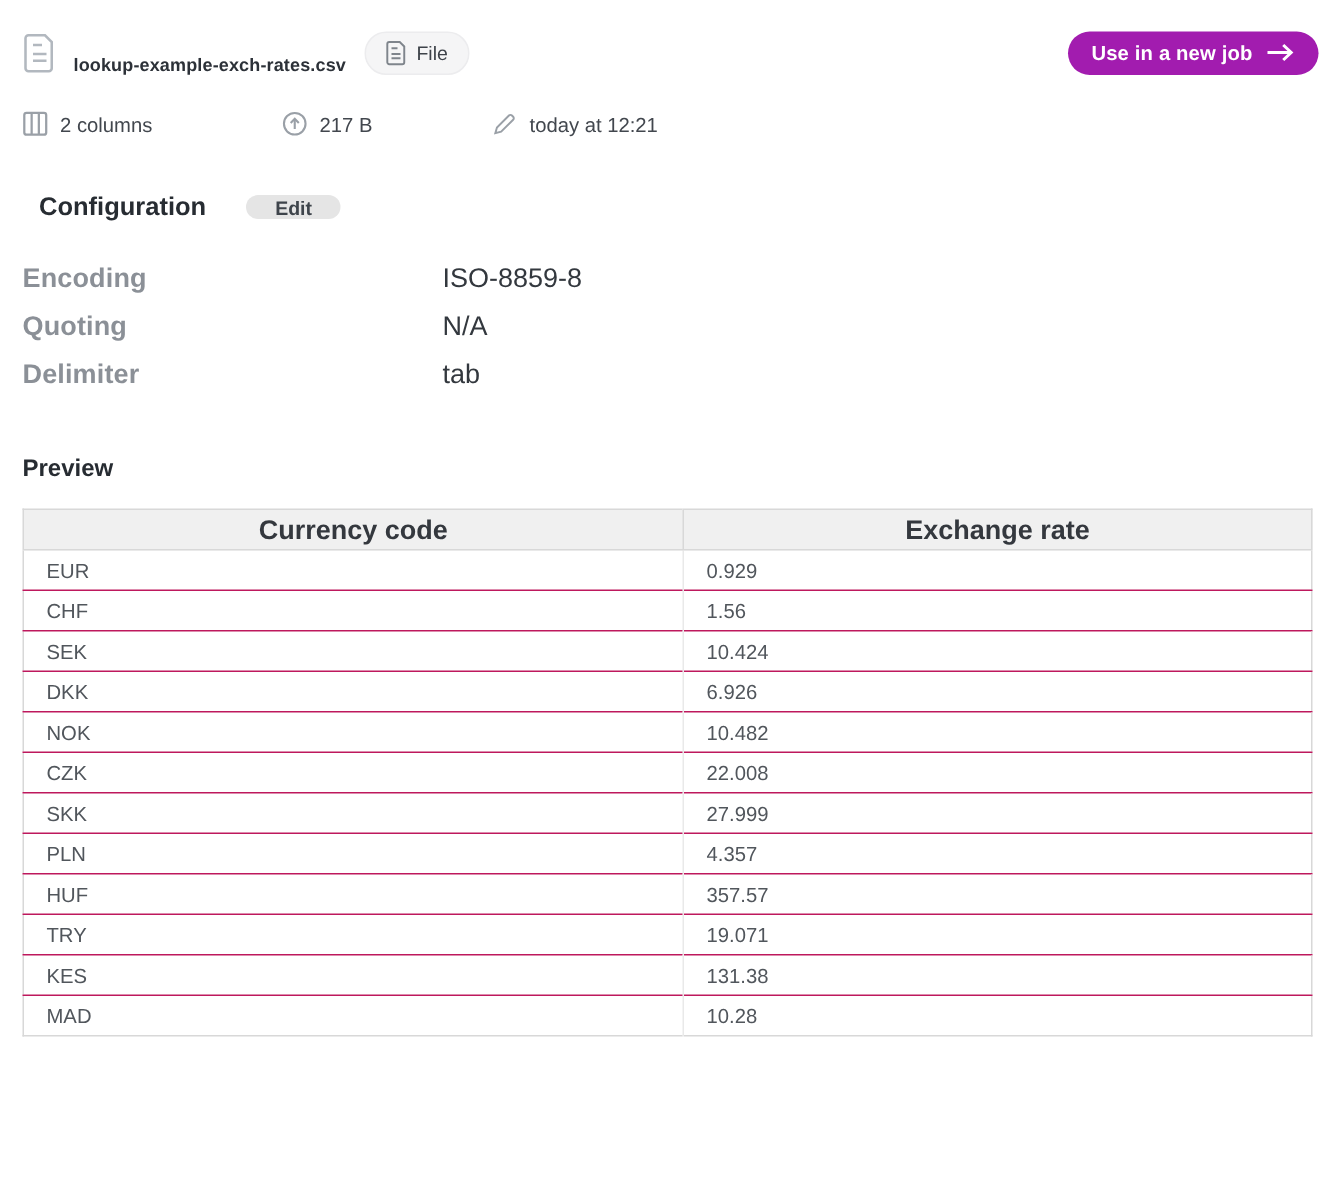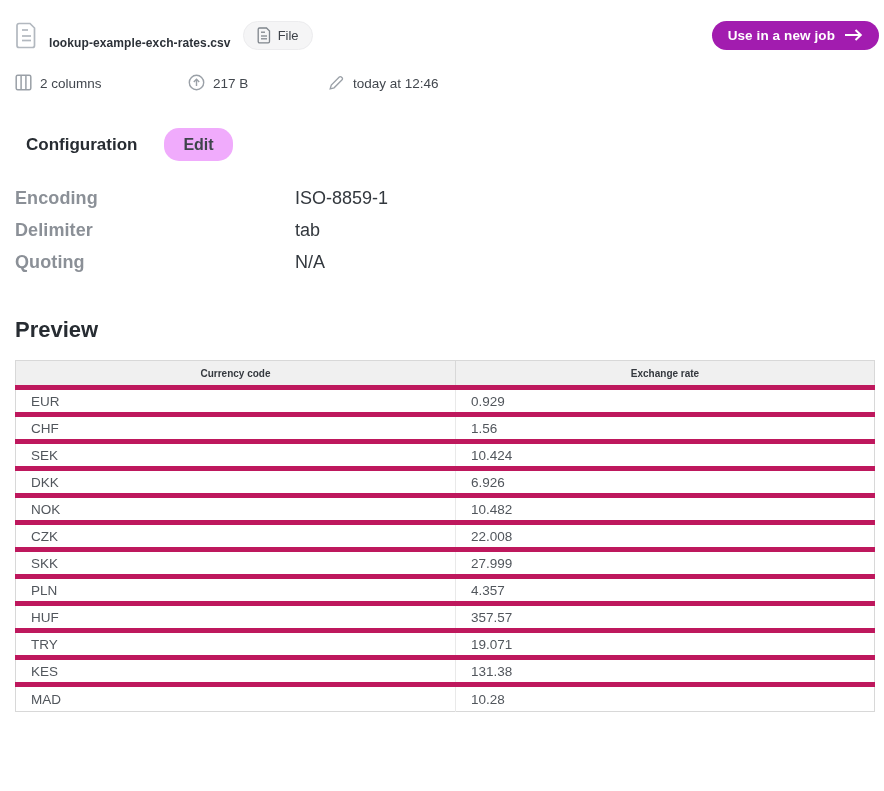--- a/index.html
+++ b/index.html
@@ -27,44 +27,44 @@
   }
   
   .meta-row { display:flex; align-items:center; margin:23px 0 0 15px; font-size:13.5px; color:#42474e; }
   .meta-item { display:flex; align-items:flex-end; gap:8px; }
   .meta-item.m1 { width:173px; }
   .meta-item.m2 { width:140px; }
   
   .section-head { display:flex; align-items:center; margin:37px 0 0 26px; }
   .section-title { font-size:17px; font-weight:bold; color:#272c32; }
   .edit-btn {
-    margin-left:27px; height:33px; padding:0 19px; border:none; border-radius:15px;
-    background:#f0abfc; color:#3e444b; font-size:16px; font-weight:bold;
+    margin-left:27px; height:16px; padding:0 19px; border:none; border-radius:15px;
+    background:#e5e5e5; color:#3e444b; font-size:13px; font-weight:bold;
     font-family:inherit; cursor:pointer;
   }
   
   .config-fields { margin:21px 0 0 15px; }
   .config-row { display:flex; height:32px; align-items:center; font-size:18px; }
   .config-label { width:280px; color:#8b9097; font-weight:bold; letter-spacing:.1px; }
   .config-value { color:#33383e; }
   
   .preview-head { margin:39px 0 0 15px; }
-  .preview-title { font-size:22px; font-weight:bold; color:#272c32; }
+  .preview-title { font-size:16px; font-weight:bold; color:#272c32; }
   table.preview {
     margin:17px 0 0 15px; width:860px; border-collapse:collapse; table-layout:fixed;
     border:1px solid #d8d8d8;
   }
   table.preview th {
-    height:27px; background:#f0f0f0; font-size:10px; font-weight:bold; color:#34383e;
+    height:27px; background:#f0f0f0; font-size:18px; font-weight:bold; color:#34383e;
     text-align:center; border-bottom:1px solid #d8d8d8;
   }
   table.preview th:first-child { width:440px; border-right:1px solid #d8d8d8; }
   table.preview td {
     height:27px; padding-left:15px; font-size:13.5px; color:#51565c;
-    border-top:5px solid #be185d; background:#ffffff;
+    border-top:1px solid #be185d; background:#ffffff;
   }
   table.preview td:first-child { border-right:1px solid #e9e9e9; }
   svg { display:block; }
 </style>
 </head>
 <body>
 
 <div class="header">
   <span class="doc-icon">
     <svg width="23" height="27" viewBox="0 0 23 27" fill="none">
@@ -118,41 +118,41 @@
       </svg>
     </span>
     <span>217 B</span>
   </div>
   <div class="meta-item">
     <span>
       <svg width="17" height="17" viewBox="0 0 17 17" fill="none">
         <path d="M2.2 14.8 L3.3 11 L11.3 3 a1.4 1.4 0 0 1 2 0 l0.8 0.8 a1.4 1.4 0 0 1 0 2 l-8 8 L2.2 14.8 z" stroke="#9aa0a7" stroke-width="1.3" fill="none"></path>
       </svg>
     </span>
-    <span>today at 12:46</span>
+    <span>today at 12:21</span>
   </div>
 </div>
 
 <div class="section-head">
   <span class="section-title">Configuration</span>
   <button class="edit-btn">Edit</button>
 </div>
 
 <div class="config-fields">
   <div class="config-row">
     <span class="config-label">Encoding</span>
-    <span class="config-value">ISO-8859-1</span>
+    <span class="config-value">ISO-8859-8</span>
+  </div>
+  <div class="config-row">
+    <span class="config-label">Quoting</span>
+    <span class="config-value">N/A</span>
   </div>
   <div class="config-row">
     <span class="config-label">Delimiter</span>
     <span class="config-value">tab</span>
-  </div>
-  <div class="config-row">
-    <span class="config-label">Quoting</span>
-    <span class="config-value">N/A</span>
   </div>
 </div>
 
 <div class="preview-head">
   <span class="preview-title">Preview</span>
 </div>
 
 <table class="preview">
   <thead>
     <tr>

